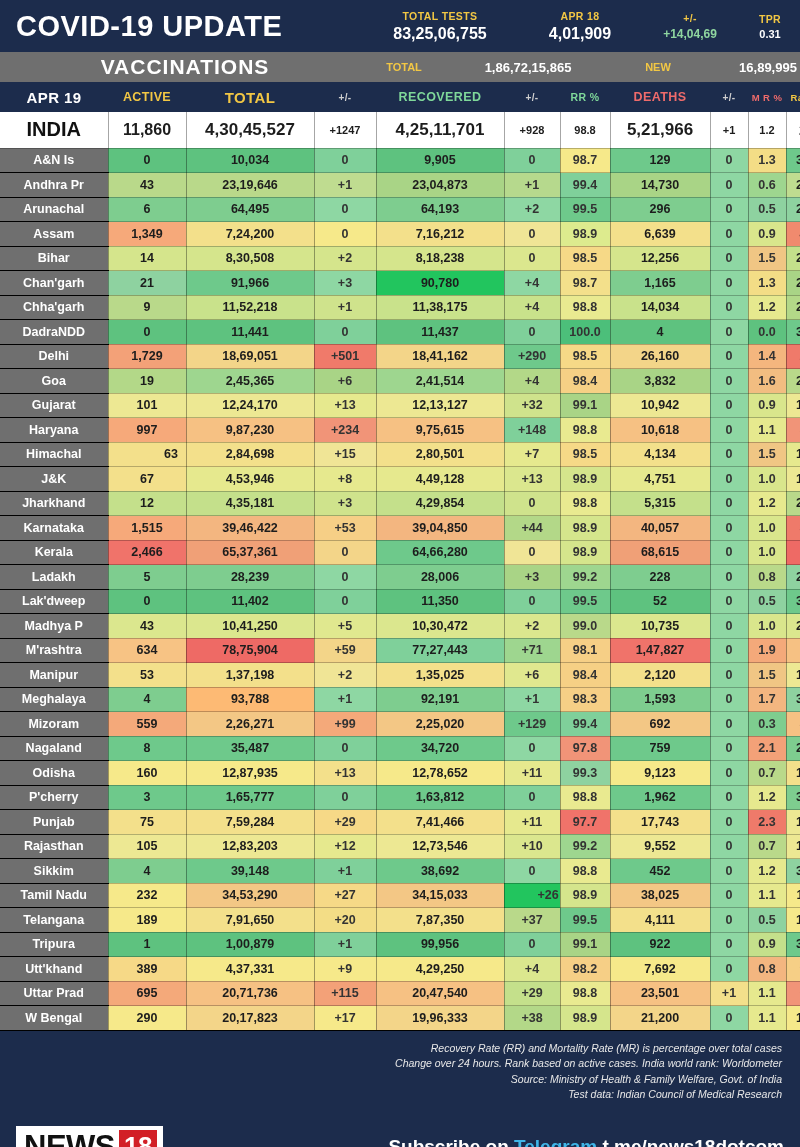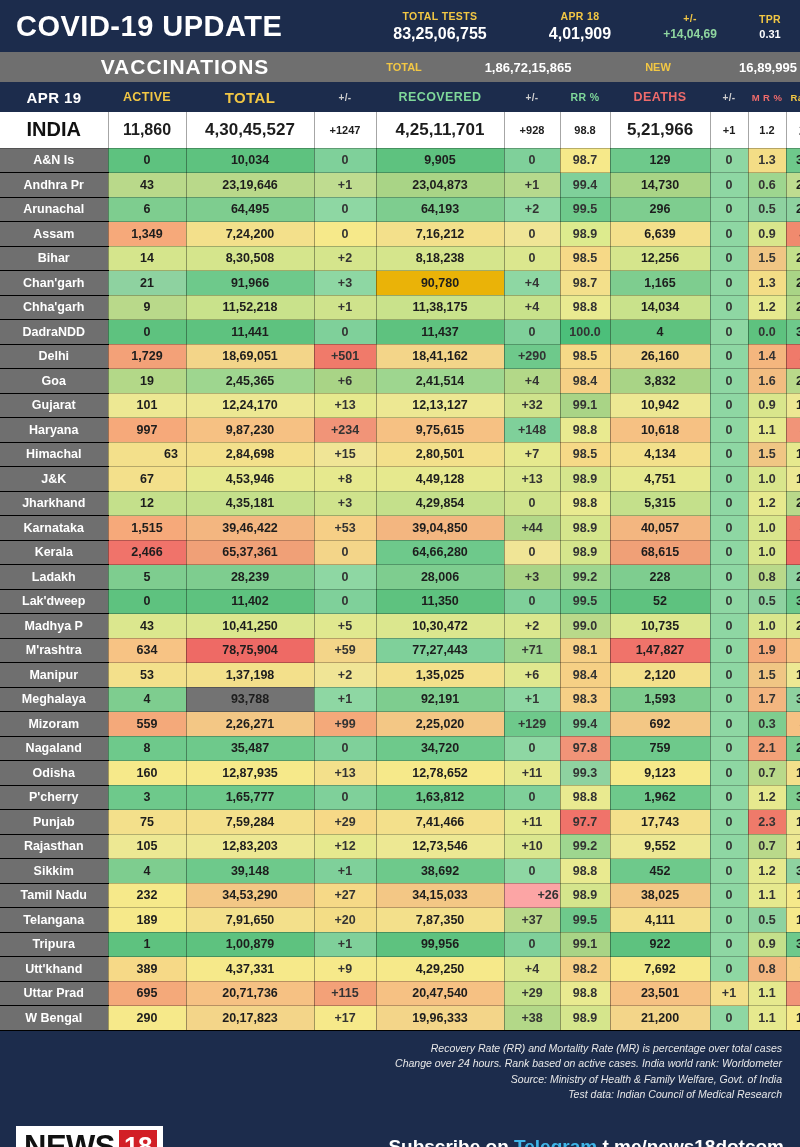--- a/index.html
+++ b/index.html
@@ -245,21 +245,21 @@
           <td class="num" style="background: rgb(213, 229, 140);">12,256</td>
           <td class="num dim" style="background: rgb(142, 215, 163);">0</td>
           <td class="num dim" style="background: rgb(240, 198, 132);">1.5</td>
           <td class="num rank" style="background: rgb(196, 224, 139);">24</td>
         </tr>
         <tr class="st">
           <td class="name">Chan'garh</td>
           <td class="num" style="background: rgb(142, 210, 160);">21</td>
           <td class="num" style="background: rgb(110, 201, 139);">91,966</td>
           <td class="num dim" style="background: rgb(142, 215, 163);">+3</td>
-          <td class="num" style="background: #eab308;">90,780</td>
+          <td class="num" style="background: #22c55e;">90,780</td>
           <td class="num dim" style="background: rgb(142, 215, 163);">+4</td>
           <td class="num dim" style="background: rgb(243, 224, 139);">98.7</td>
           <td class="num" style="background: rgb(126, 205, 143);">1,165</td>
           <td class="num dim" style="background: rgb(142, 215, 163);">0</td>
           <td class="num dim" style="background: rgb(243, 221, 134);">1.3</td>
           <td class="num rank" style="background: rgb(169, 212, 134);">22</td>
         </tr>
         <tr class="st">
           <td class="name">Chha'garh</td>
           <td class="num" style="background: rgb(185, 217, 138);">9</td>
@@ -464,21 +464,21 @@
           <td class="num dim" style="background: rgb(224, 232, 143);">+6</td>
           <td class="num dim" style="background: rgb(246, 208, 133);">98.4</td>
           <td class="num" style="background: rgb(243, 224, 139);">2,120</td>
           <td class="num dim" style="background: rgb(142, 215, 163);">0</td>
           <td class="num dim" style="background: rgb(240, 198, 132);">1.5</td>
           <td class="num rank" style="background: rgb(237, 232, 147);">19</td>
         </tr>
         <tr class="st">
           <td class="name">Meghalaya</td>
           <td class="num" style="background: rgb(126, 205, 143);">4</td>
-          <td class="num" style="background: #737373;">93,788</td>
+          <td class="num" style="background: #fdba74;">93,788</td>
           <td class="num dim" style="background: rgb(142, 215, 163);">+1</td>
           <td class="num" style="background: rgb(126, 205, 143);">92,191</td>
           <td class="num dim" style="background: rgb(142, 215, 163);">+1</td>
           <td class="num dim" style="background: rgb(246, 207, 134);">98.3</td>
           <td class="num" style="background: rgb(126, 205, 143);">1,593</td>
           <td class="num dim" style="background: rgb(142, 215, 163);">0</td>
           <td class="num dim" style="background: rgb(243, 182, 128);">1.7</td>
           <td class="num rank" style="background: rgb(142, 210, 160);">30</td>
         </tr>
         <tr class="st">
@@ -571,21 +571,21 @@
           <td class="num dim" style="background: rgb(142, 215, 163);">0</td>
           <td class="num dim" style="background: rgb(230, 233, 142);">1.2</td>
           <td class="num rank" style="background: rgb(142, 210, 160);">30</td>
         </tr>
         <tr class="st">
           <td class="name">Tamil Nadu</td>
           <td class="num" style="background: rgb(246, 233, 138);">232</td>
           <td class="num" style="background: rgb(243, 199, 133);">34,53,290</td>
           <td class="num dim" style="background: rgb(246, 217, 135);">+27</td>
           <td class="num" style="background: rgb(243, 199, 133);">34,15,033</td>
-          <td class="num dim" style="background: #fca5a5; padding-left: 32px;">+26</td>
+          <td class="num dim" style="background: #22c55e; padding-left: 32px;">+26</td>
           <td class="num dim" style="background: rgb(213, 229, 140);">98.9</td>
           <td class="num" style="background: rgb(243, 199, 133);">38,025</td>
           <td class="num dim" style="background: rgb(142, 215, 163);">0</td>
           <td class="num dim" style="background: rgb(230, 233, 142);">1.1</td>
           <td class="num rank" style="background: rgb(246, 233, 138);">11</td>
         </tr>
         <tr class="st">
           <td class="name">Telangana</td>
           <td class="num" style="background: rgb(246, 233, 138);">189</td>
           <td class="num" style="background: rgb(243, 224, 139);">7,91,650</td>

